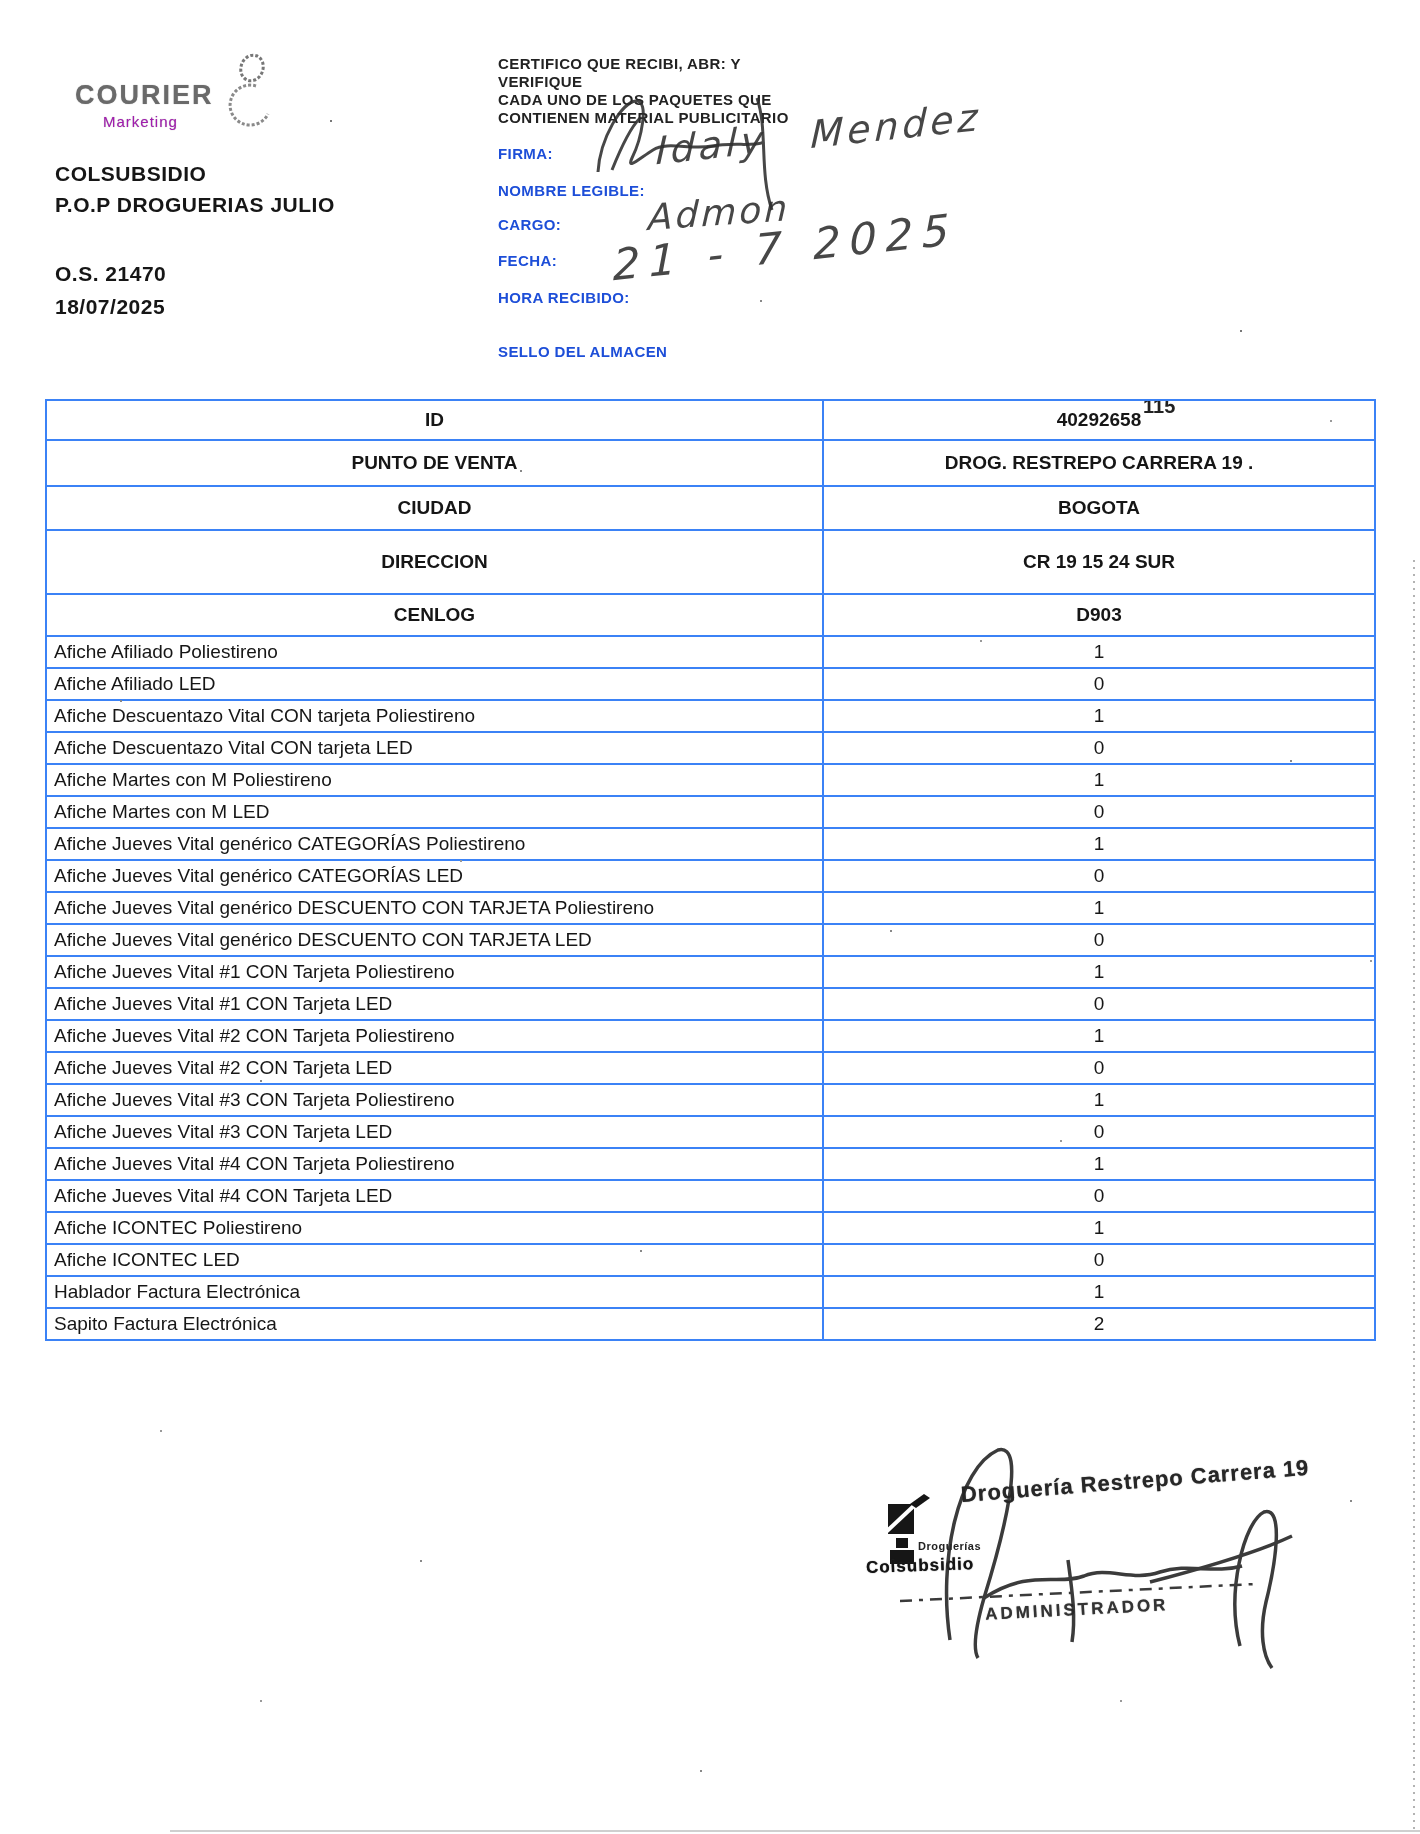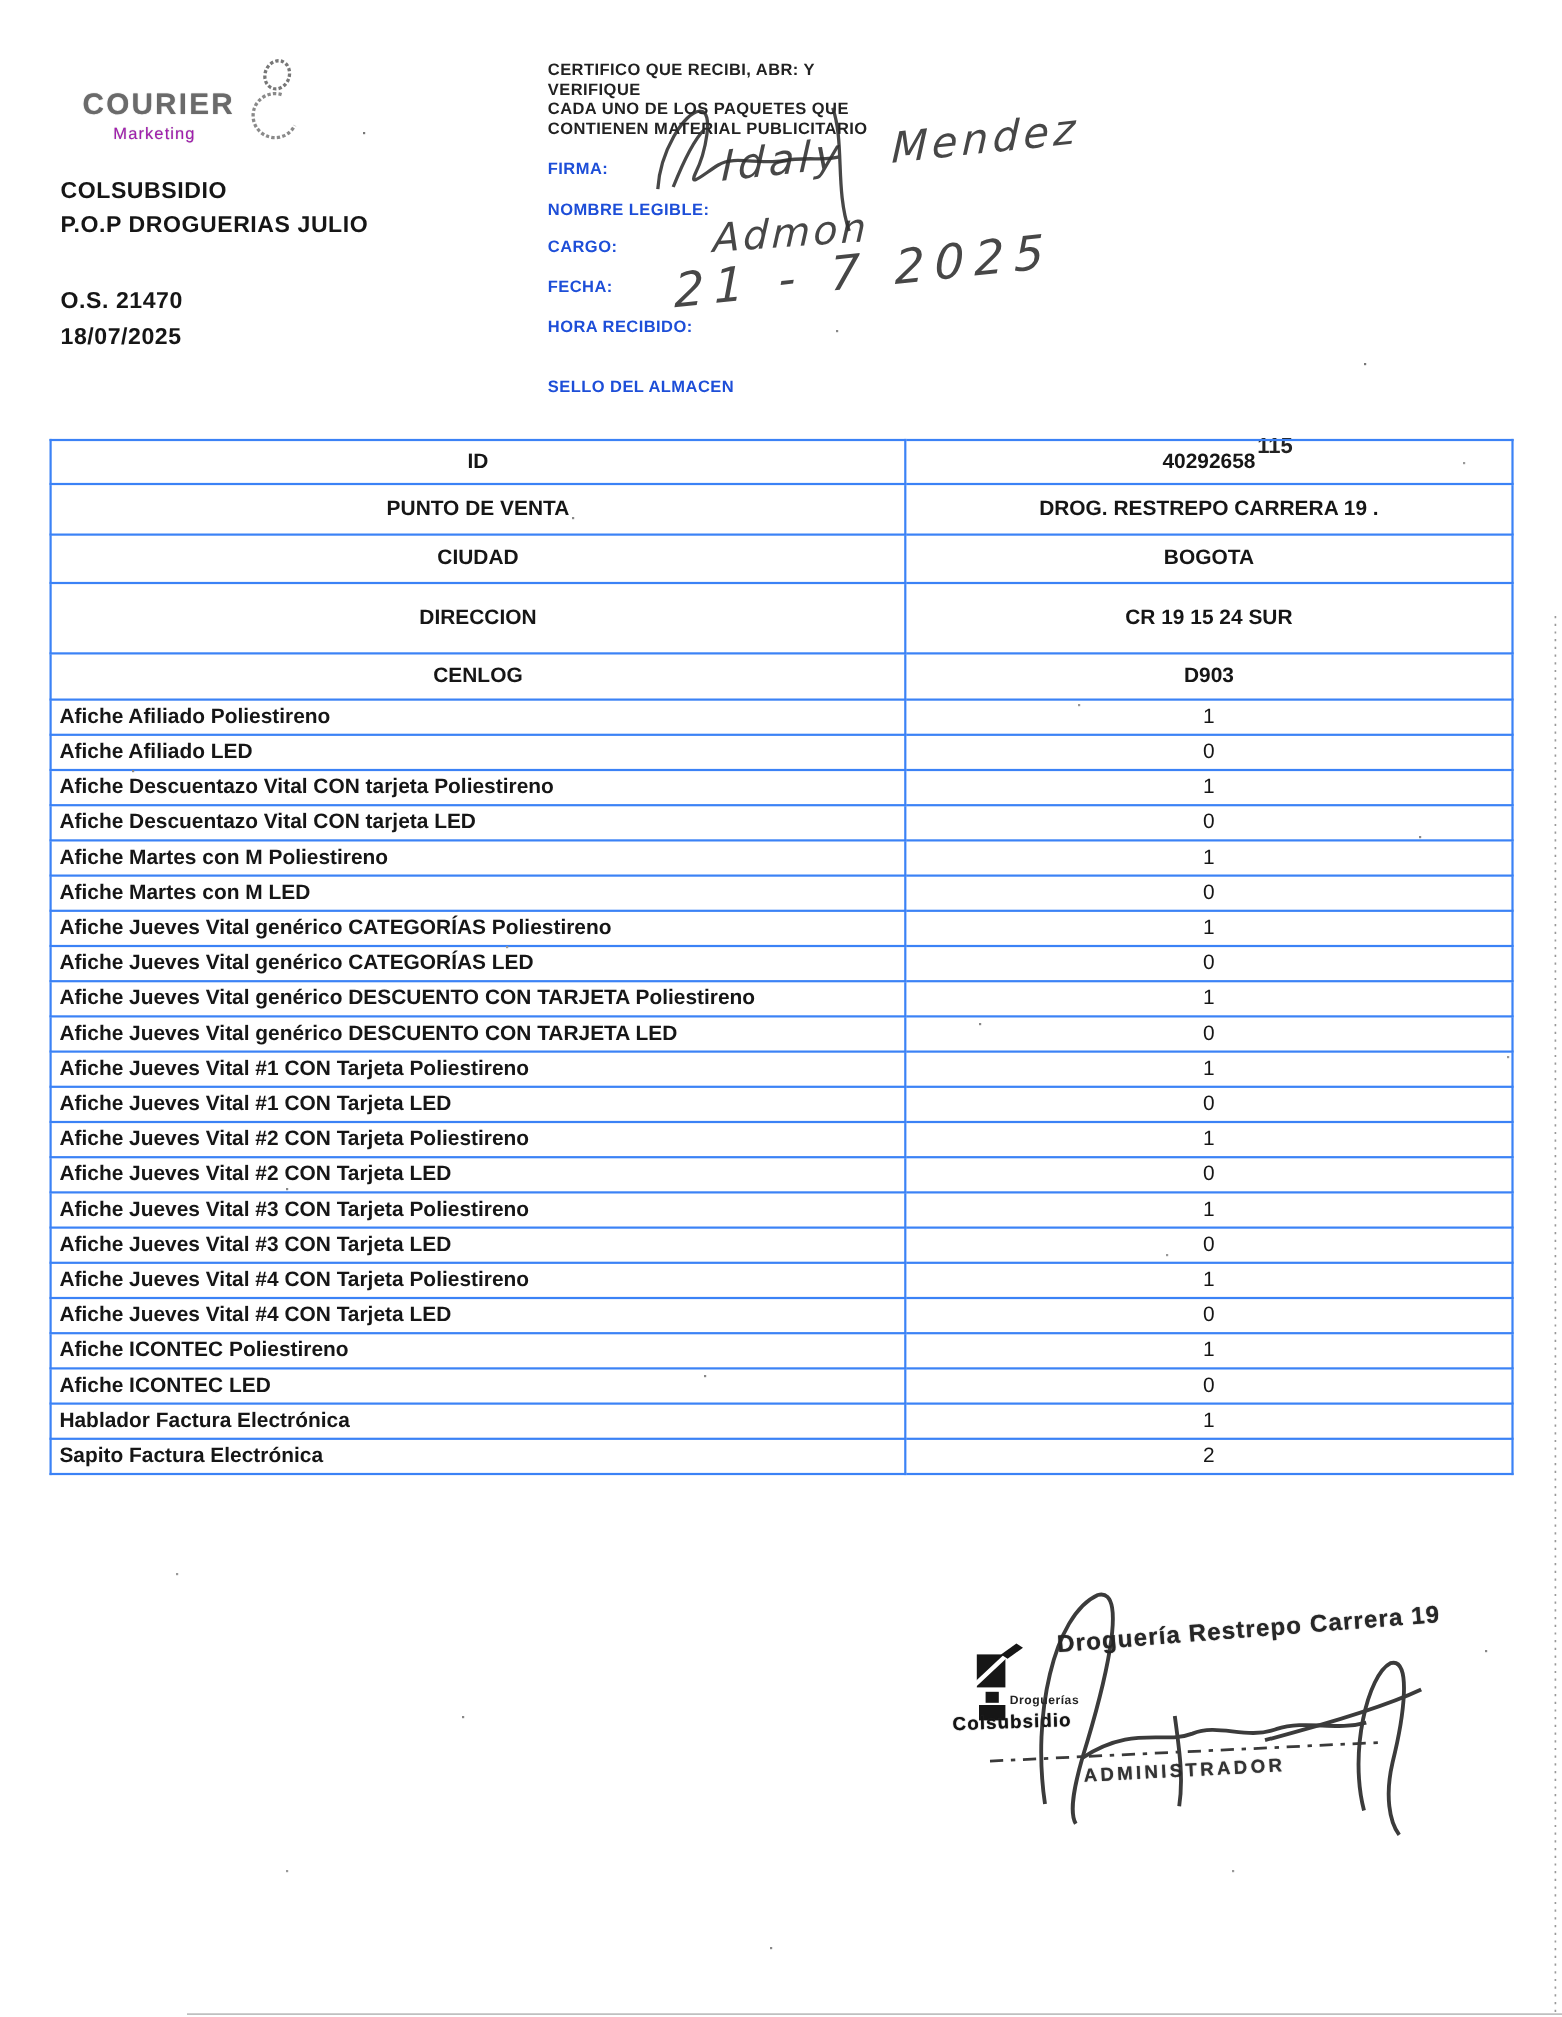--- a/index.html
+++ b/index.html
@@ -21,21 +21,21 @@
   .ink{color:#2e2e2e;font-family:"DejaVu Sans", sans-serif;font-style:italic;
     opacity:.88;white-space:nowrap;}
   
   .pagenum{font-weight:bold;font-size:20px;color:#222;}
   
   table.doc{border-collapse:collapse;table-layout:fixed;width:1329px;}
   table.doc td{border:2px solid #3b82f6;font-size:19px;color:#161616;
     overflow:hidden;white-space:nowrap;}
   td.c-label{ text-align:center;font-weight:bold;}
   td.c-value{ text-align:center;font-weight:bold;}
-  td.item-label{padding-left:7px;font-weight:bold;}
+  td.item-label{padding-left:7px;font-weight:normal;}
   td.item-qty{text-align:center;font-weight:normal;}
   tr.h-id{height:40px} tr.h-pv{height:46px} tr.h-ciudad{height:44px}
   tr.h-dir{height:64px} tr.h-cenlog{height:42px} tr.h-item{height:32px}
   
   .stamp-line{font-weight:bold;font-size:22px;color:#272727;letter-spacing:1px;
     transform:rotate(-4.5deg);transform-origin:left bottom;white-space:nowrap;
     text-shadow:0 0 1px #555;}
   .stamp-role{font-weight:bold;font-size:17px;color:#333;letter-spacing:3px;
     transform:rotate(-3deg);white-space:nowrap;text-shadow:0 0 1px #666;}
   .brand-small{font-weight:bold;font-size:11px;color:#222;letter-spacing:.5px;}

